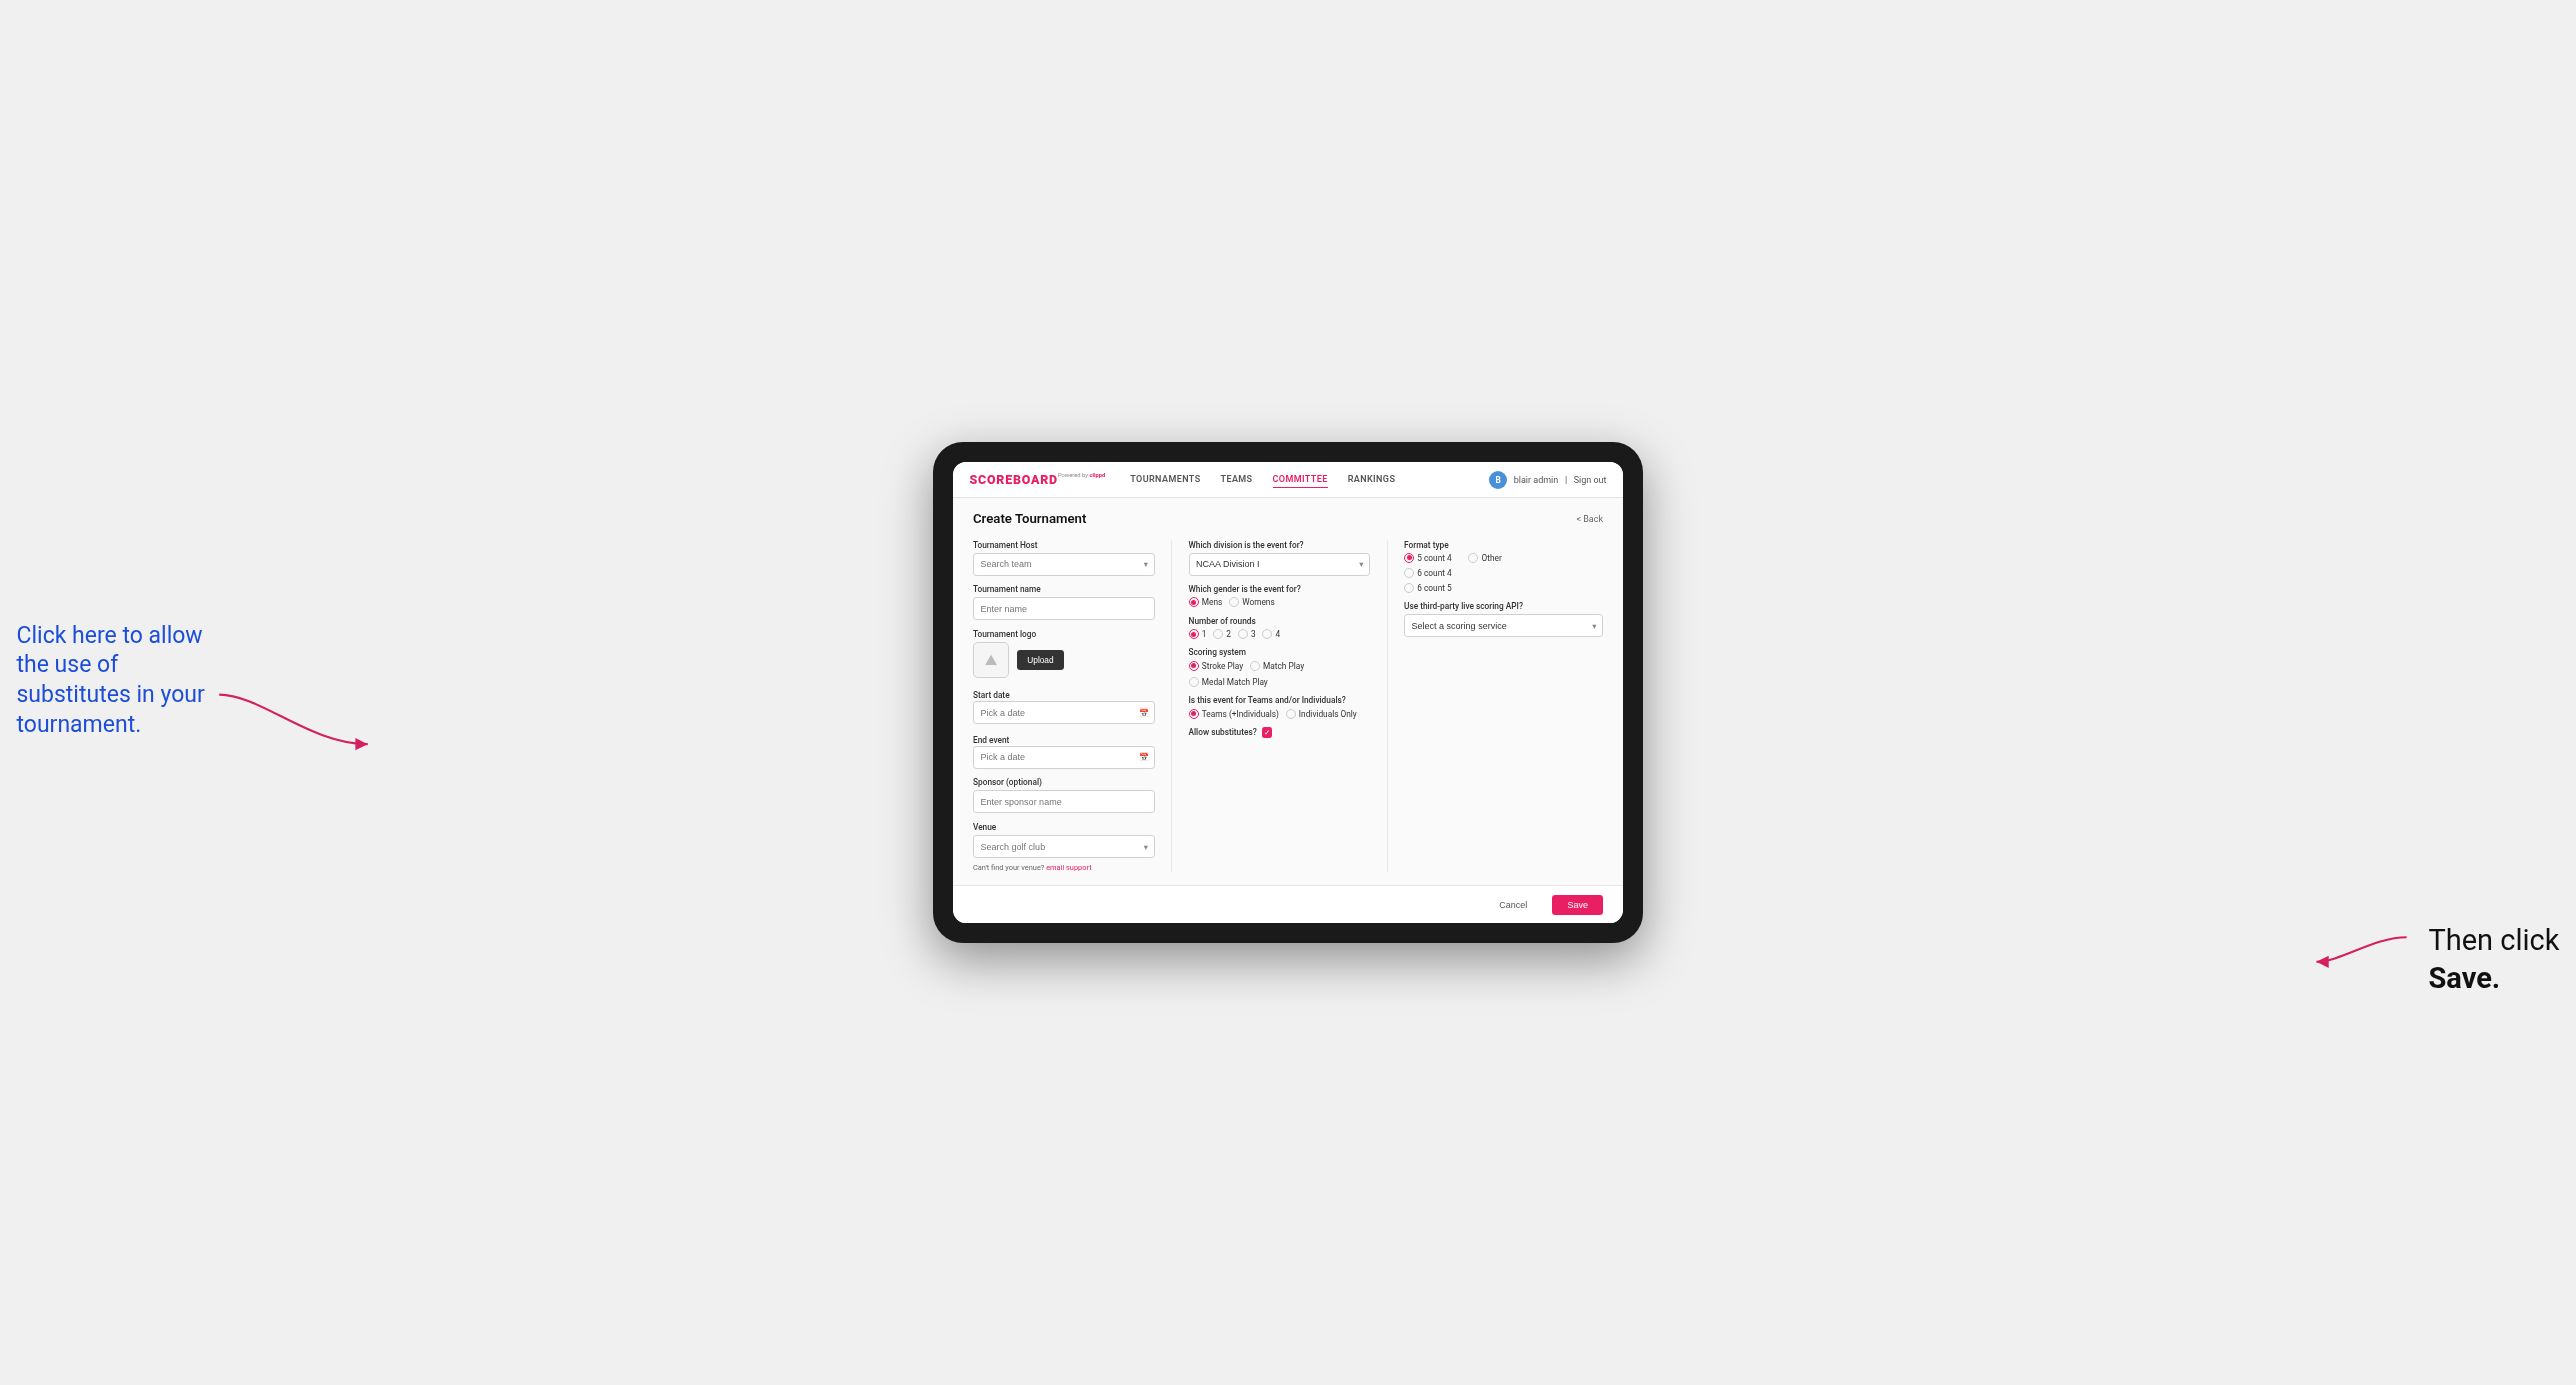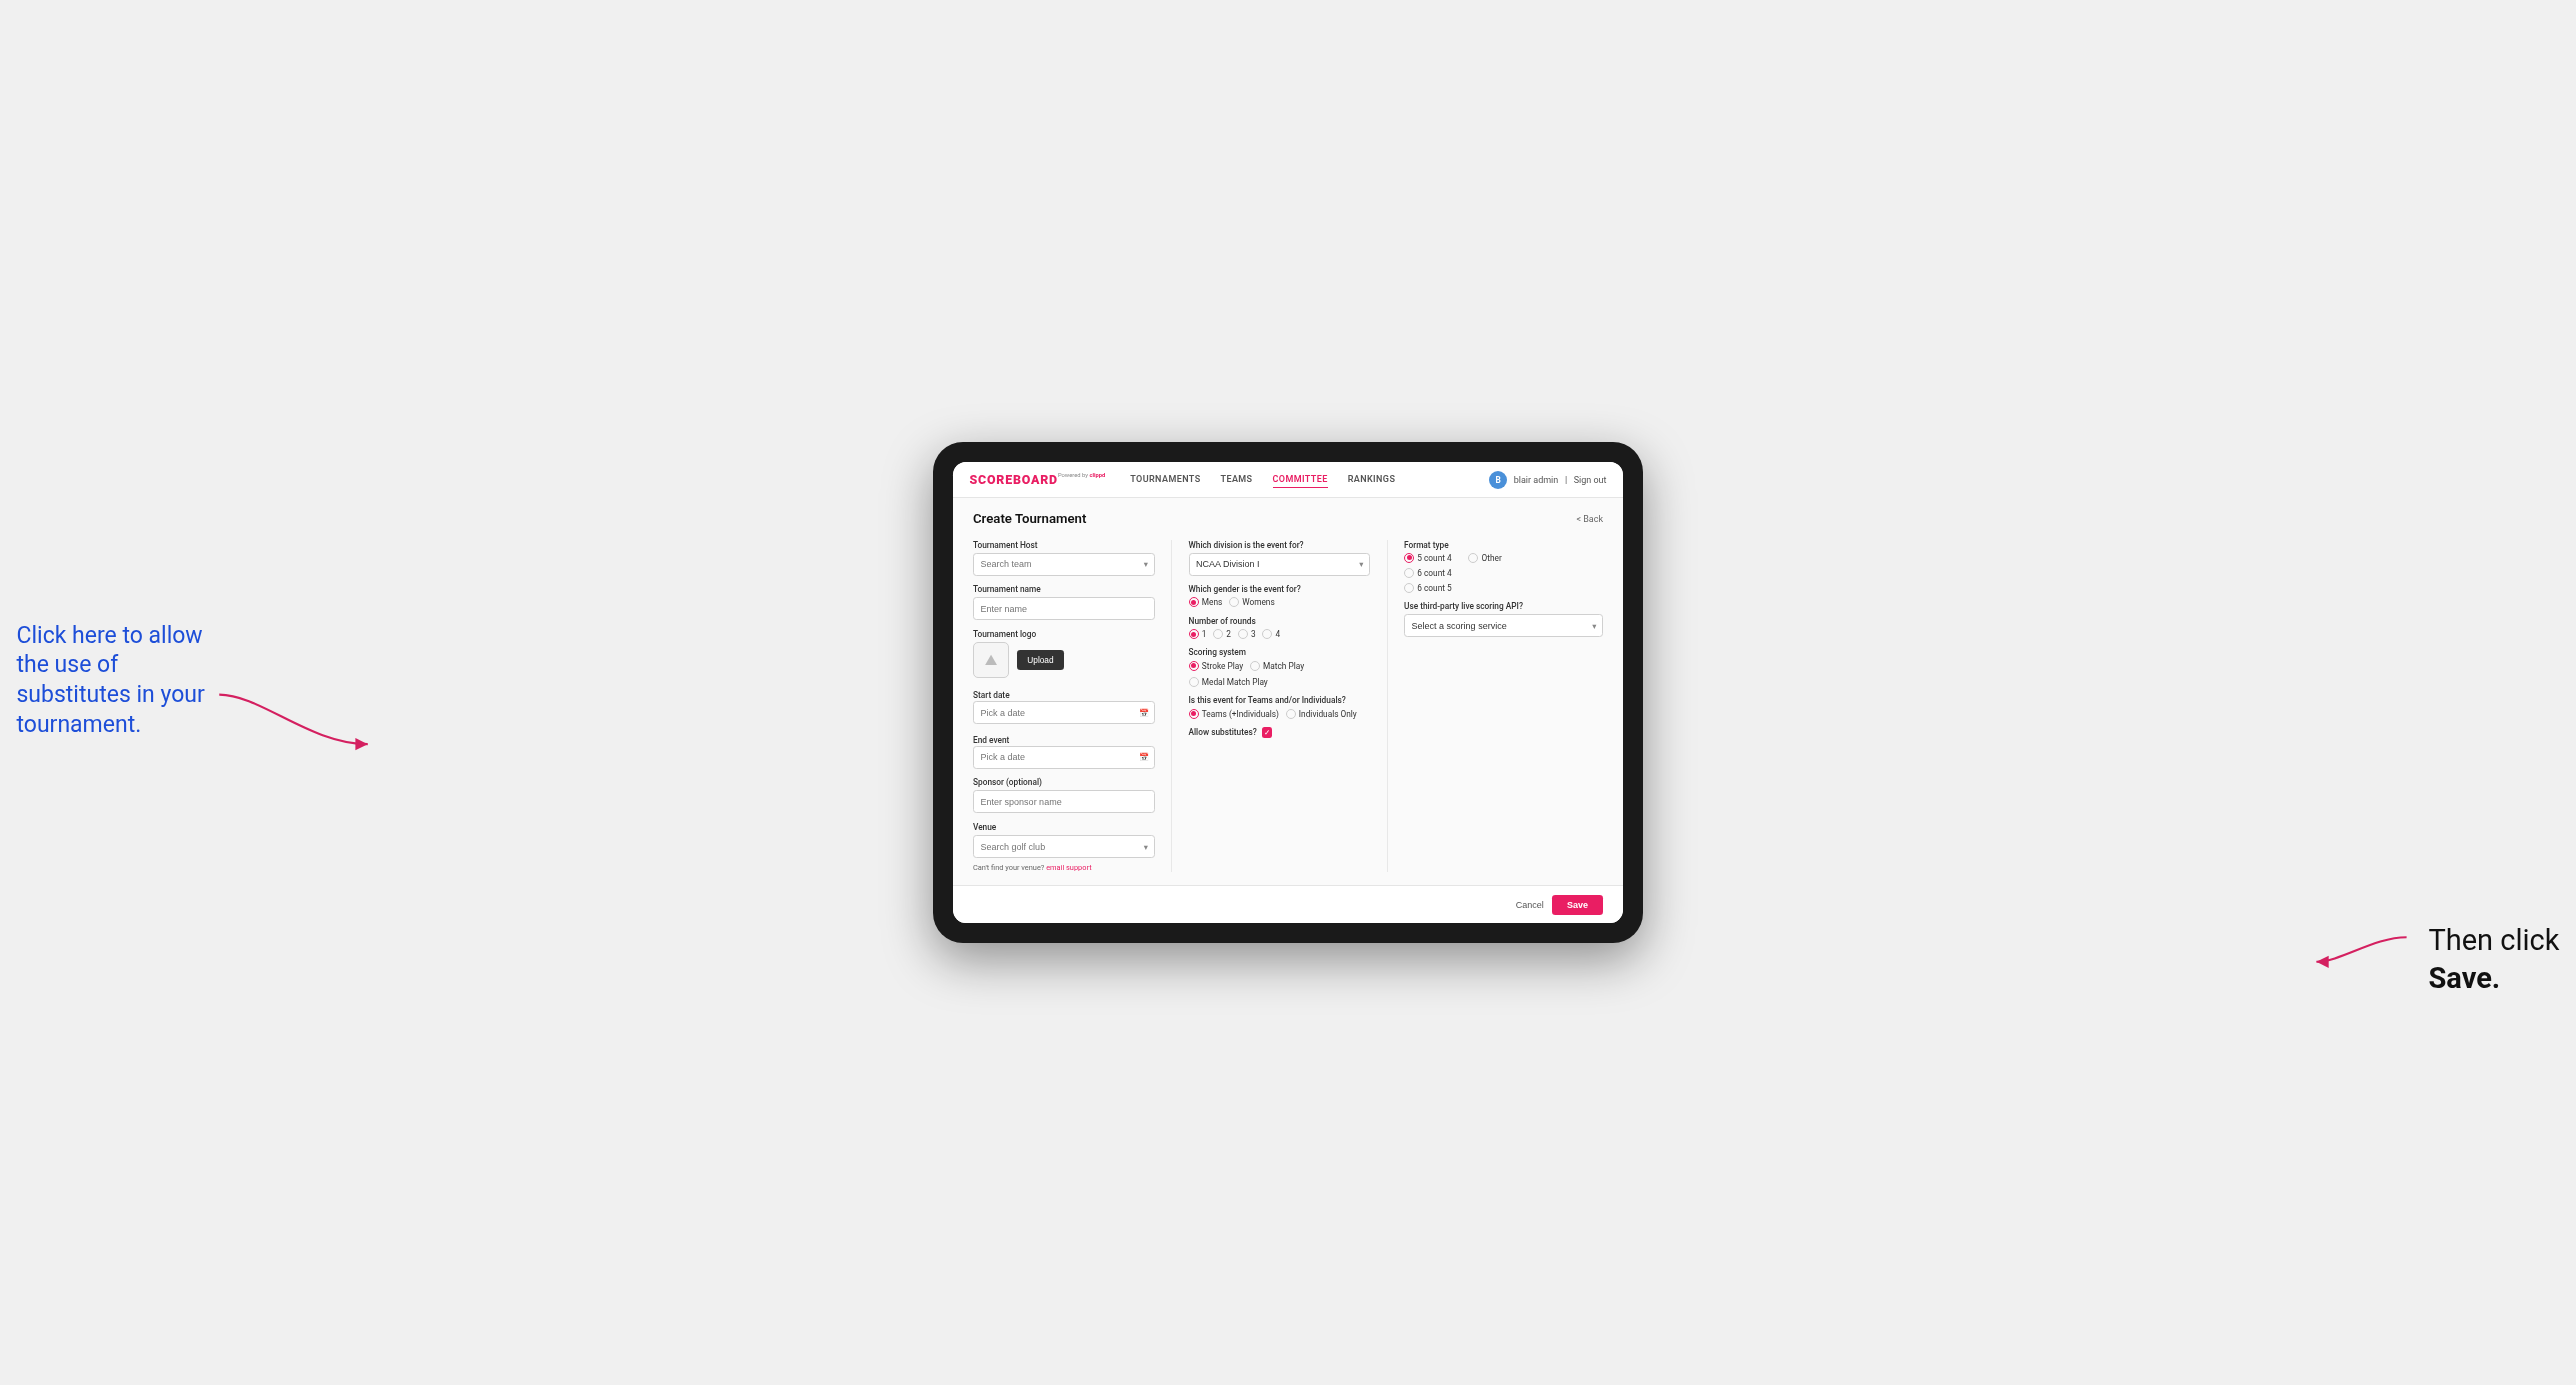--- a/index.html
+++ b/index.html
@@ -349,22 +349,23 @@
       color: #555;
       cursor: pointer;
     }
     .save-btn {
       background: #e91e63;
       color: #fff;
       border: none;
       border-radius: 3.3px;
       padding: 5px 15px;
       font-size: 9px;
-      font-weight: 700;
-      cursor: pointer;
+      font-weight: 400;
+      cursor: pointer;
+      margin-left: 17px;
     }
 
     
     svg.arrow { overflow: visible; }
 
     
     .col-divider {
       border-right: 0.8px solid #e8e8e8;
       padding-right: 16.5px;
     }

